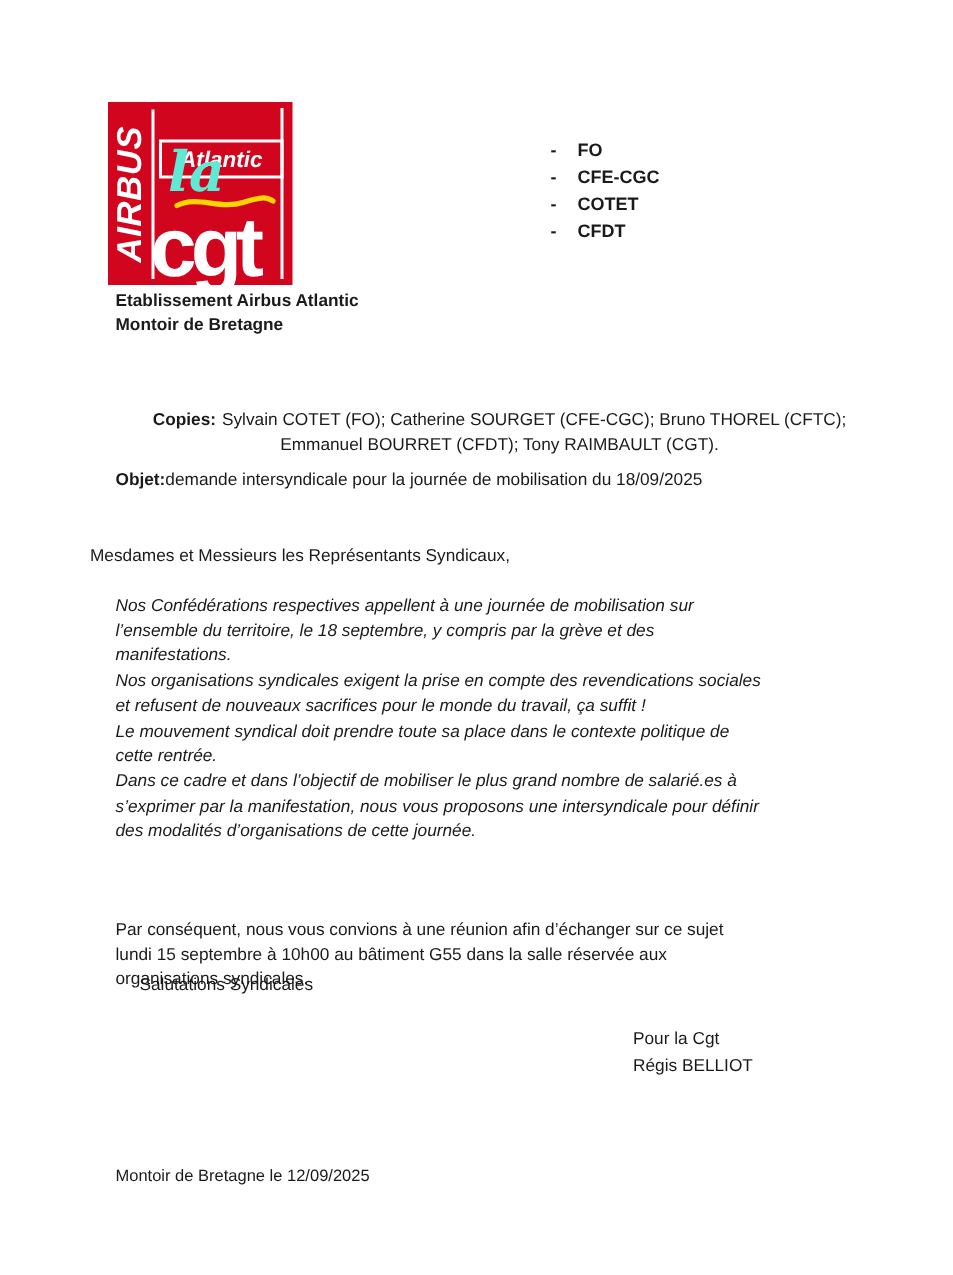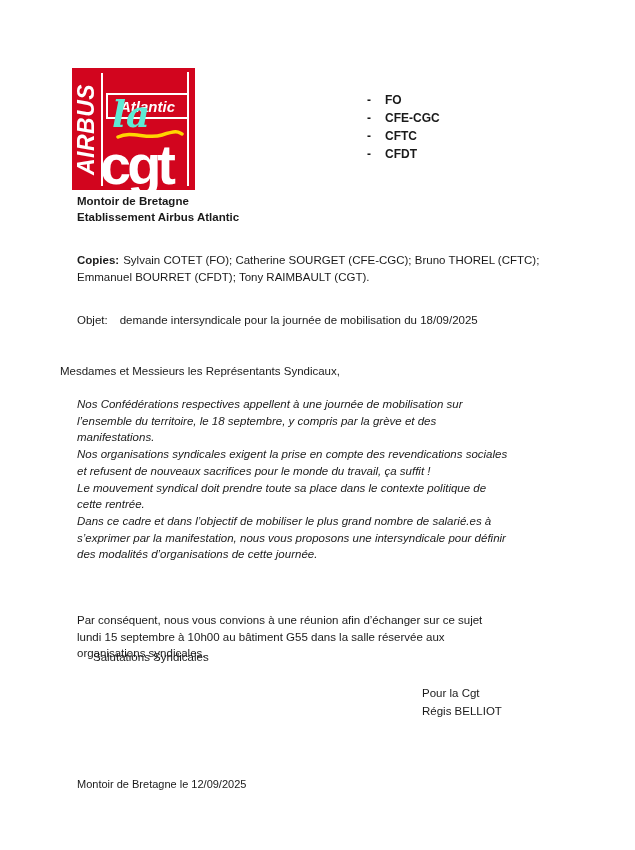--- a/index.html
+++ b/index.html
@@ -65,24 +65,24 @@
   .recipients-list { margin-top: 15px; }
   .recipient-item {
     display: flex; align-items: baseline;
     padding-left: 22px; line-height: 18px;
     font-weight: bold; font-size: 12px;
   }
   .recipient-item .dash { width: 18px; }
 
   
   .sender { position: absolute; left: 77px; top: 193px; font-weight: bold; line-height: 16px; }
-  .copies { position: absolute; left: 77px; top: 252px; width: 512px; line-height: 17px; }
+  .copies { position: absolute; left: 77px; top: 272px; width: 512px; line-height: 17px; text-align: center; }
   .copies .lbl { font-weight: bold; margin-right: 4px; }
   .objet { position: absolute; left: 77px; top: 314px; width: 525px; }
-  .objet .lbl { font-weight: normal; margin-right: 12px; }
+  .objet .lbl { font-weight: bold; margin-right: 0; }
   .salutation { position: absolute; left: 60px; top: 365px; width: 525px; }
   .lines { white-space: pre-line; }
   .para1 { position: absolute; left: 77px; top: 396px; width: 535px; line-height: 16.7px; font-style: italic; }
   .para2 { position: absolute; left: 77px; top: 612px; width: 535px; line-height: 16.6px; }
   .closing { position: absolute; left: 77px; top: 651px; margin-left: 16px; }
   .signature { position: absolute; left: 422px; top: 685px; line-height: 17.5px; }
   .footer-date { position: absolute; left: 77px; top: 778px; font-size: 11px; }
 </style>
 </head>
 <body>
@@ -106,32 +106,32 @@
       <div class="recipient-item">
         <span class="dash">-</span>
         <span>FO</span>
       </div>
       <div class="recipient-item">
         <span class="dash">-</span>
         <span>CFE-CGC</span>
       </div>
       <div class="recipient-item">
         <span class="dash">-</span>
-        <span>CFTC</span>
+        <span>COTET</span>
       </div>
       <div class="recipient-item">
         <span class="dash">-</span>
         <span>CFDT</span>
       </div>
     </div>
   </div>
 
   <div class="sender">
+    <div>Etablissement Airbus Atlantic</div>
     <div>Montoir de Bretagne</div>
-    <div>Etablissement Airbus Atlantic</div>
   </div>
 
   <p class="copies"><span class="lbl">Copies:</span><span>Sylvain COTET (FO); Catherine SOURGET (CFE-CGC); Bruno THOREL (CFTC); Emmanuel BOURRET (CFDT); Tony RAIMBAULT (CGT).</span></p>
 
   <p class="objet"><span class="lbl">Objet:</span><span>demande intersyndicale pour la journée de mobilisation du 18/09/2025</span></p>
 
   <p class="salutation">Mesdames et Messieurs les Représentants Syndicaux,</p>
   <p class="para1 lines">Nos Confédérations respectives appellent à une journée de mobilisation sur
 l’ensemble du territoire, le 18 septembre, y compris par la grève et des
 manifestations.

